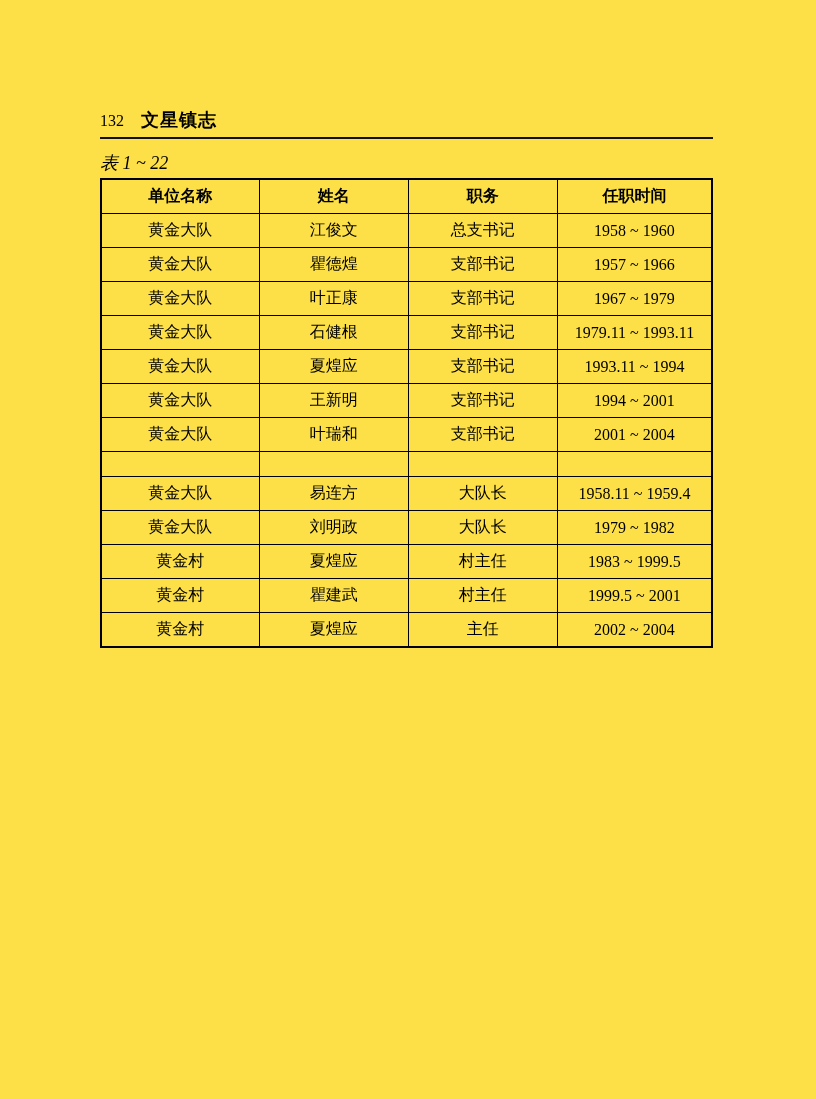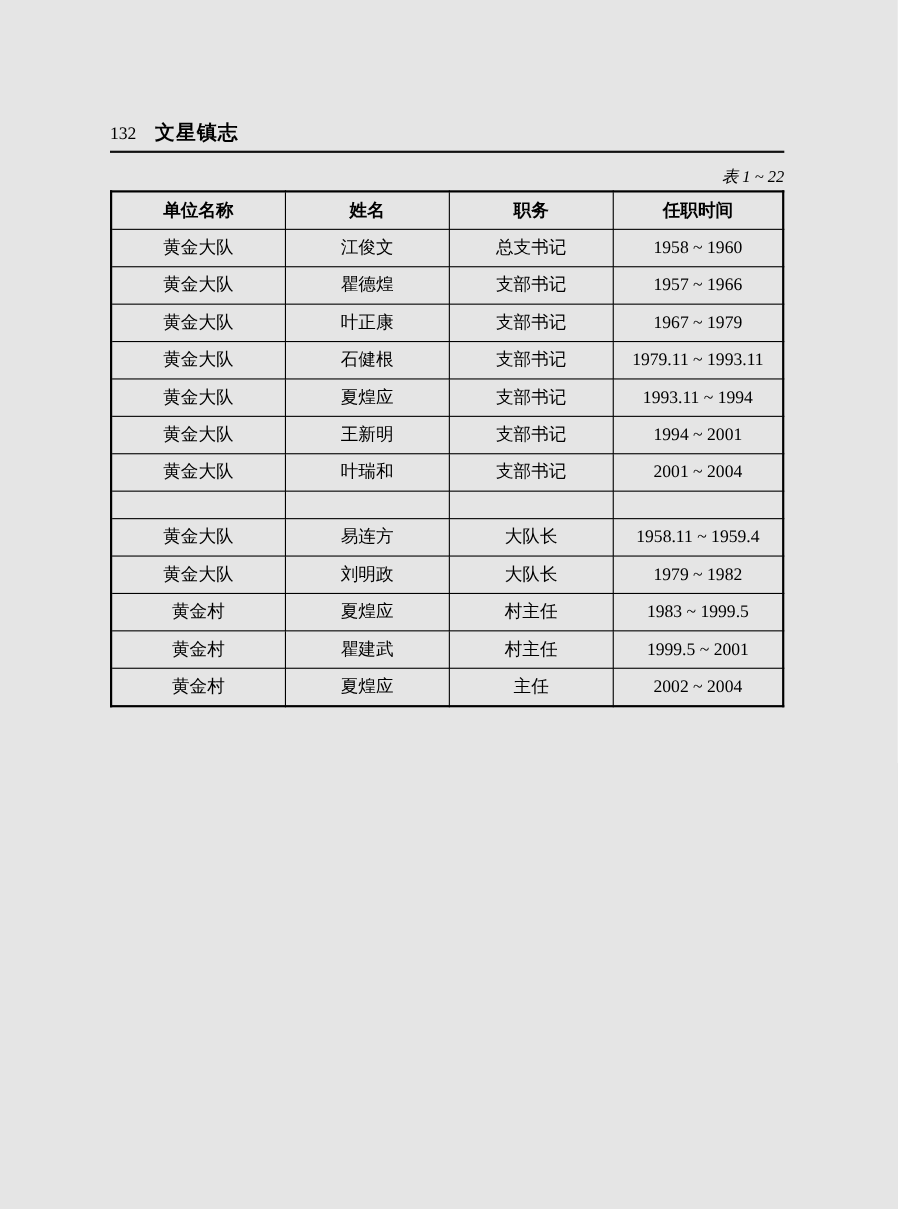--- a/index.html
+++ b/index.html
@@ -6,21 +6,21 @@
   html, body { margin: 0; padding: 0; }
   body {
     width: 816px; height: 1099px;
     background: #ffffff;
     font-family: "Liberation Serif", "DejaVu Serif", serif;
     color: #000;
   }
   .page {
     position: relative;
     width: 816px; height: 1099px;
-    background: #e5e5e5;
+    background: #fde047;
     overflow: hidden;
   }
   .content {
     position: absolute;
     left: 100px; top: 0;
     width: 613px;
   }
   .page-header {
     margin-top: 108px;
     display: flex;
@@ -52,22 +52,21 @@
     margin-top: 25px;
     text-align: center;
     font-family: "Liberation Sans", "DejaVu Sans", sans-serif;
     font-weight: bold;
     font-size: 19px;
     letter-spacing: 0.5px;
   }
   .table-label {
     margin-top: 9px;
     font-style: italic;
-    font-size: 15px;
-    text-align: right;
+    font-size: 18px;
   }
   table.people {
     margin-top: 3px;
     width: 100%;
     border-collapse: collapse;
     table-layout: fixed;
     border: 2px solid #000;
   }
   table.people th, table.people td {
     border: 1px solid #000;

